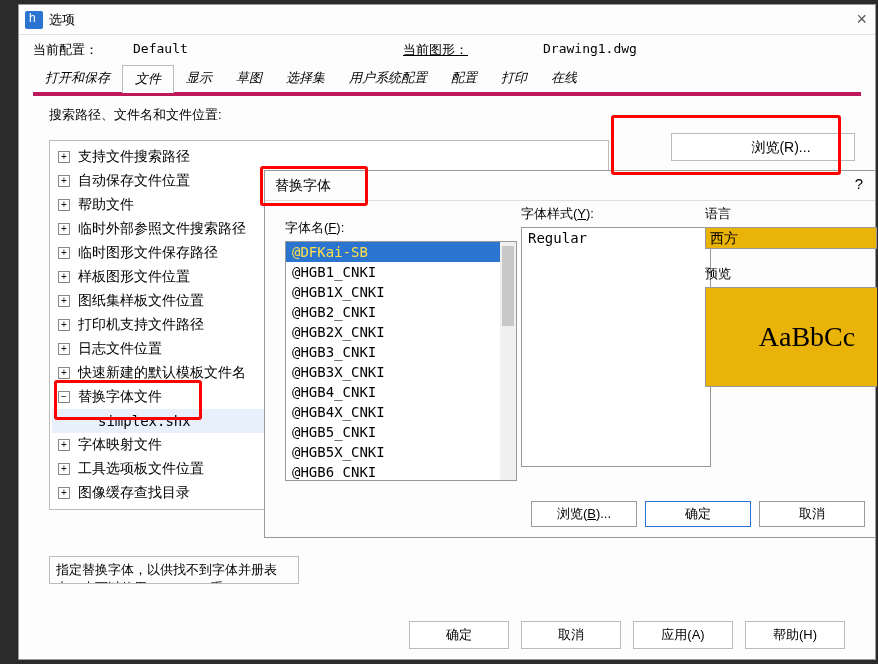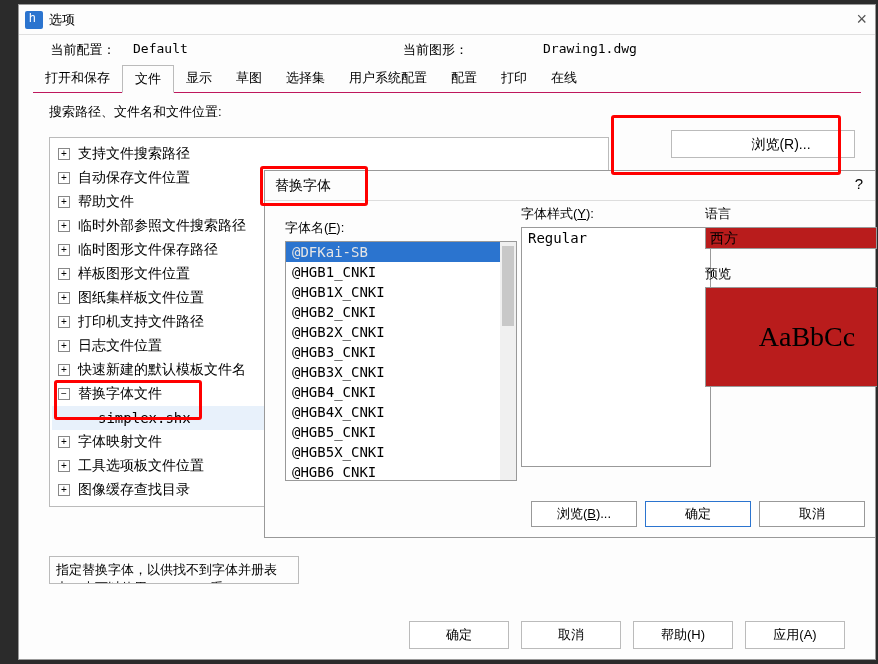--- a/index.html
+++ b/index.html
@@ -45,27 +45,28 @@
     right: 8px; top: 4px;
     font-size: 18px;
     color: #555;
     cursor: pointer;
   }
   .info-row {
     padding: 6px 14px 0 14px;
     display: flex;
     font-size: 13px;
   }
-  .info-row .lbl { width: 100px; text-align: center; }
+  .info-row .lbl { width: 100px; }
   .info-row .val1 { width: 270px; font-family: Consolas, monospace; }
-  .info-row .lbl2 { width: 140px; }
+  .info-row .lbl2 { width: 140px; text-decoration: underline; }
   .tabs {
     margin: 6px 14px 0 14px;
     display: flex;
-    border-bottom: 1px solid #be185d;
+    border-bottom: 4px solid #be185d;
+    font-style: italic;
   }
   .tab {
     padding: 4px 12px;
     cursor: pointer;
     font-size: 13px;
   }
   .tab.active {
     border: 1px solid #bbb;
     border-bottom: 1px solid #fdfdfd;
     background: #fdfdfd;
@@ -191,25 +192,25 @@
   }
   .listbox.small { height:240px; }
   .listbox .item {
     padding:2px 6px;
     font-family: Consolas, "SimSun", monospace;
     font-size:14px;
     cursor:pointer;
   }
   .listbox .item.sel {
     background:#2b74cf;
-    color:#e5e5e5;
+    color:#fde047;
   }
   .lang-box, .preview-box {
     border:1px solid #999;
-    background:#b91c1c;
+    background:#eab308;
     font-size:14px;
     padding:2px 4px;
   }
   .lang-box { height:22px; width:172px; margin-top:2px;}
   .preview-box {
     height:100px; width:204px; margin-top:2px;
     display:flex; align-items:center; justify-content:center;
     font-size:28px;
     font-family: Georgia, serif;
   }
@@ -331,22 +332,22 @@
         </div>
     </div>
     <div class="browse-btn">浏览(R)...</div>
   </div>
 
   <div class="bottom-msg">指定替换字体，以供找不到字体并册表中。也可以使用 FONTALT 系</div>
 
   <div class="bottom-btns">
     <div class="btn">确定</div>
     <div class="btn">取消</div>
+    <div class="btn">应用(A)</div>
     <div class="btn">帮助(H)</div>
-    <div class="btn">应用(A)</div>
   </div>
 </div>
 
 <div class="hl-mark hl1"></div>
 <div class="hl-mark hl2"></div>
 <div class="hl-mark hl3"></div>
 
 <div class="font-dlg">
   <div class="titlebar2">
     <span>替换字体</span>

